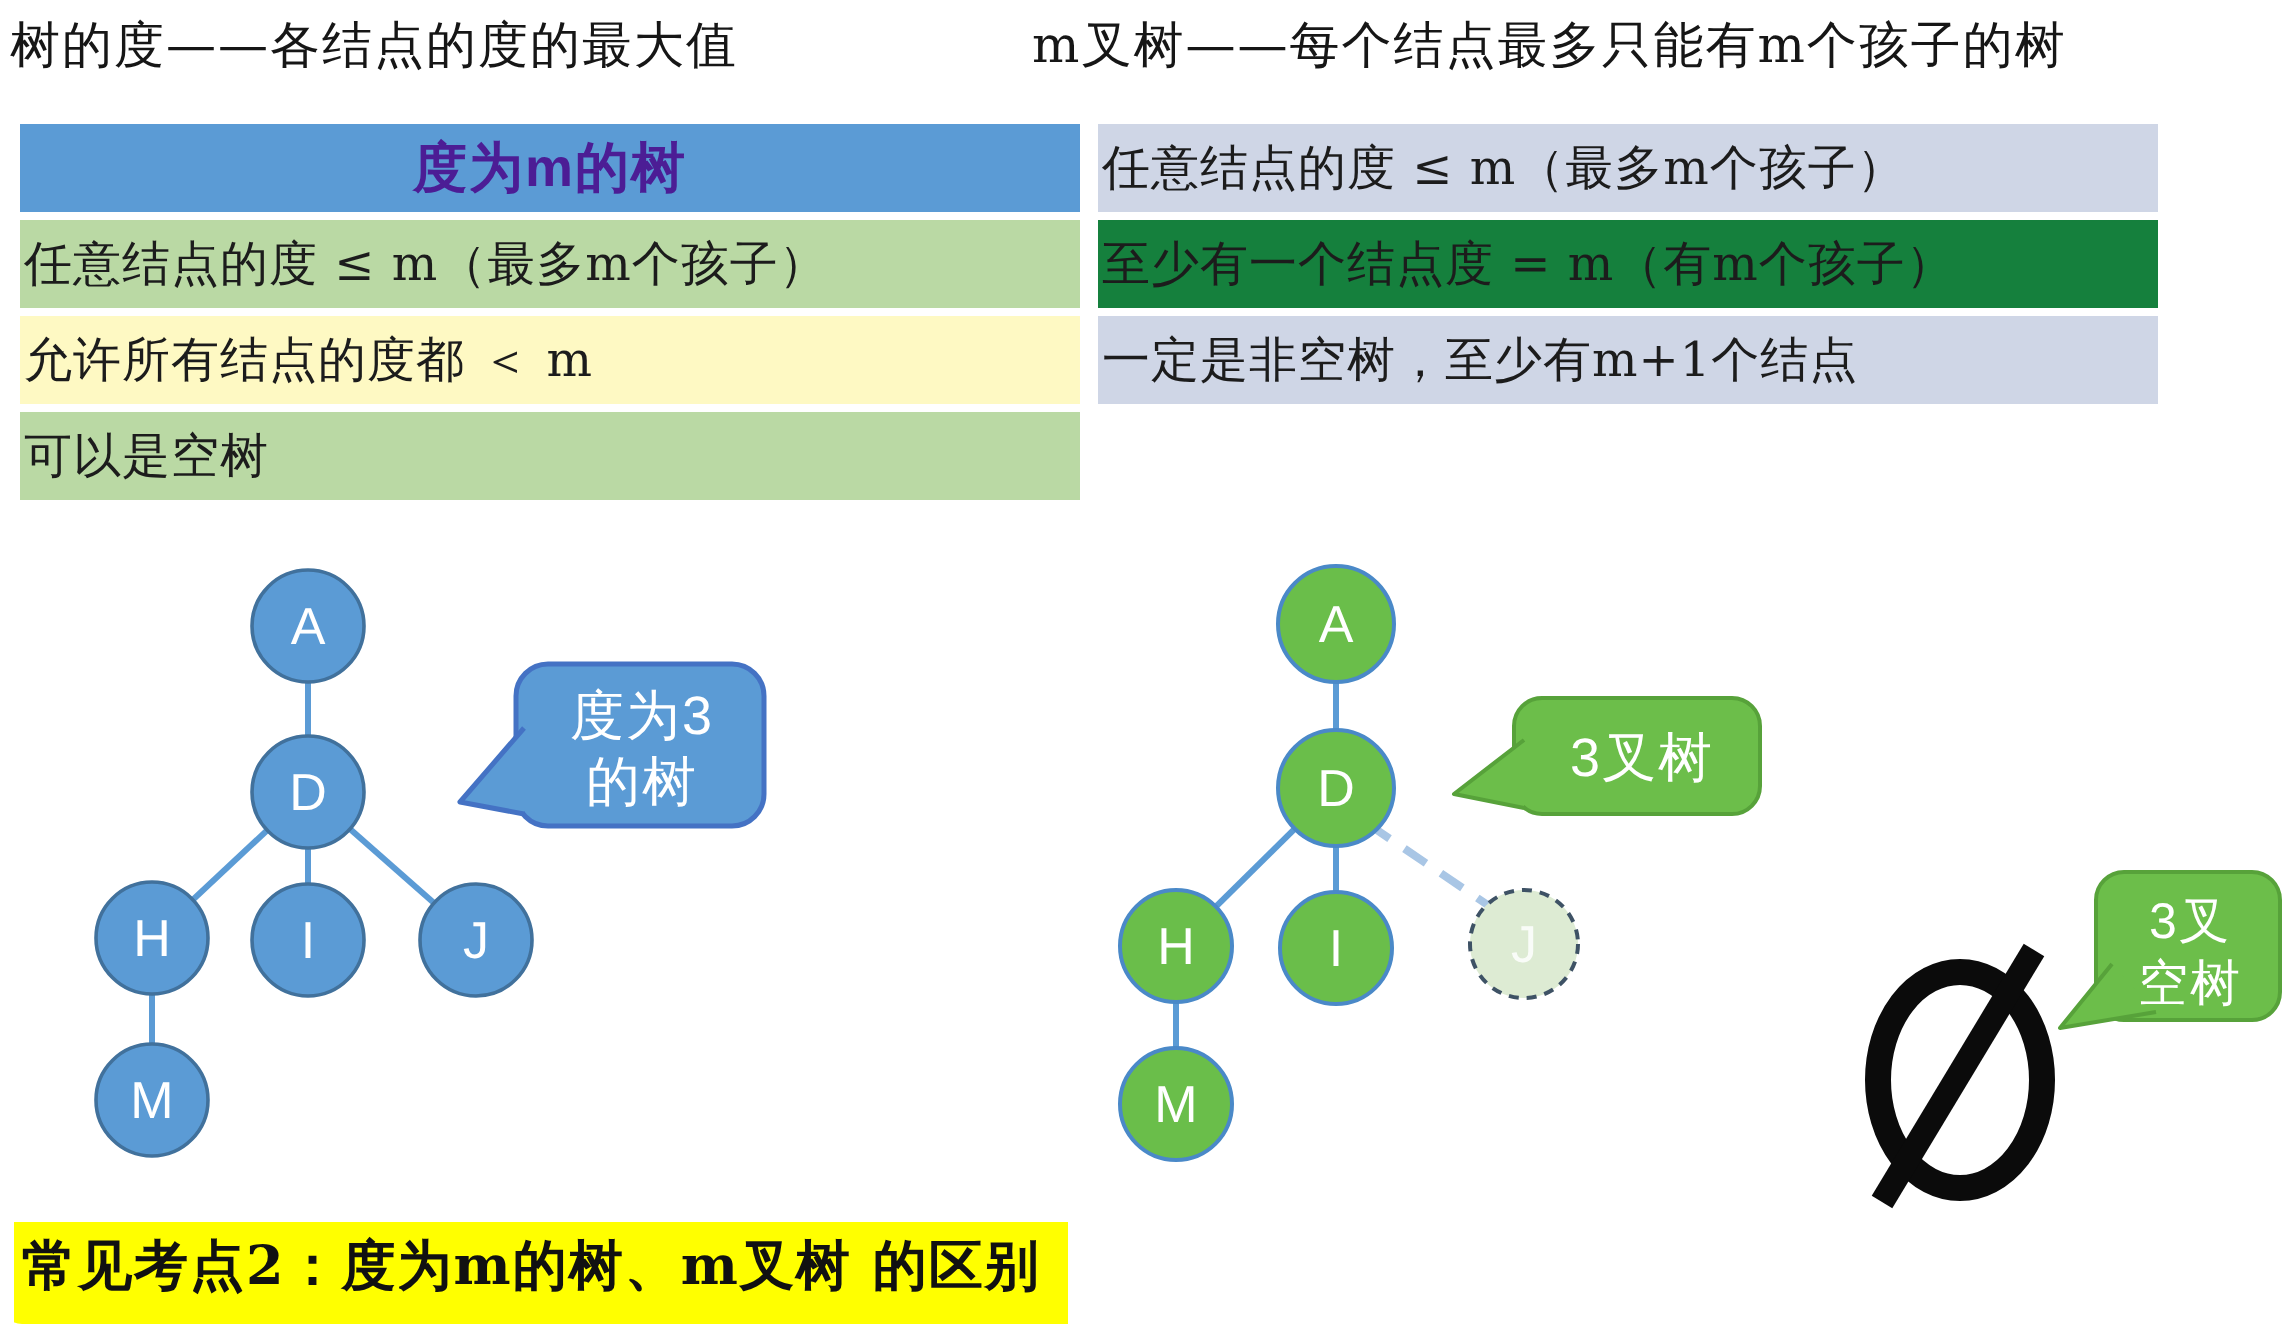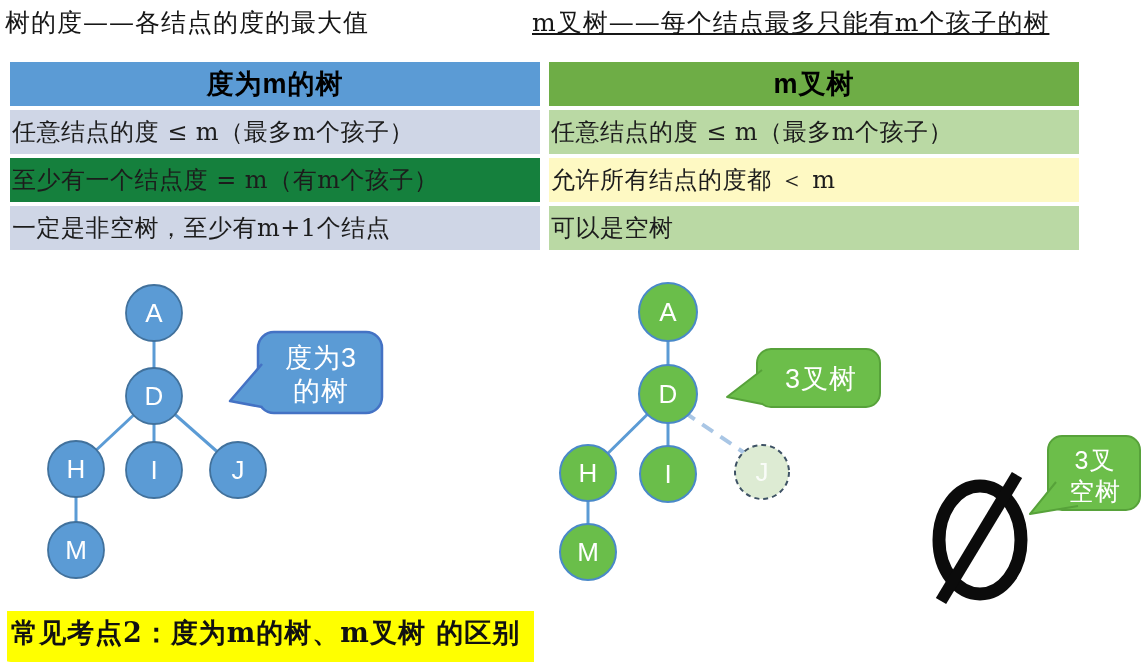--- a/index.html
+++ b/index.html
@@ -6,32 +6,32 @@
   html,body { background:#ffffff; }
   #stage {
     position:relative; width:1146px; height:662px; overflow:hidden;
     background:#ffffff; font-family:"DejaVu Serif", serif;border-radius:11px;
   }
   .top-title {
     position:absolute; top:6px; font-size:25px; color:#161616;
     letter-spacing:1px; white-space:nowrap;
   }
   #title-left { left:5px; }
-  #title-right { left:532px;text-decoration:underline; }
+  #title-right { left:516px; }
 
   
   #cmp-table {
     position:absolute; left:10px; top:62px; width:1070px;
     display:grid; grid-template-columns:530px 530px;
     column-gap:9px; row-gap:4px;
     grid-auto-rows:44px;
   }
   .hdr {
     display:flex; align-items:center; justify-content:center;
-    color:#000000; font-weight:bold; font-size:27px;
+    color:#4c1d95; font-weight:bold; font-size:27px;
     font-family:"Liberation Sans", sans-serif; letter-spacing:1px;
   }
   .hdr-blue  { background:#5B9BD5; }
   .hdr-green { background:#6EAD46; }
   .cell {
     display:flex; align-items:center; padding-left:2px;
     font-size:24px; color:#1c1c1c; white-space:nowrap; letter-spacing:0.5px;
   }
   .b-odd  { background:#CFD6E6; }
   .b-even { background:#15803d; }
@@ -62,21 +62,20 @@
 </head>
 <body>
 
 <div id="stage">
 
   <div id="title-left" class="top-title">树的度——各结点的度的最大值</div>
   <div id="title-right" class="top-title">m叉树——每个结点最多只能有m个孩子的树</div>
 
   <div id="cmp-table">
     <div class="hdr hdr-blue">度为m的树</div>
-    <div class="hdr hdr-green">m叉树</div>
 
     <div class="cell b-odd">任意结点的度 ≤ m（最多m个孩子）</div>
     <div class="cell g-odd">任意结点的度 ≤ m（最多m个孩子）</div>
 
     <div class="cell b-even">至少有一个结点度 = m（有m个孩子）</div>
     <div class="cell g-even">允许所有结点的度都 ＜ m</div>
 
     <div class="cell b-odd">一定是非空树，至少有m+1个结点</div>
     <div class="cell g-odd">可以是空树</div>
   </div>

